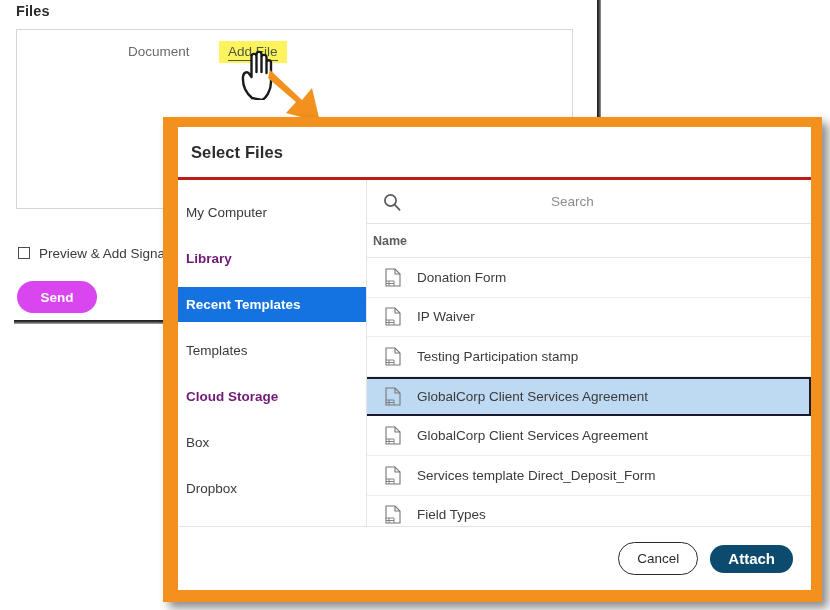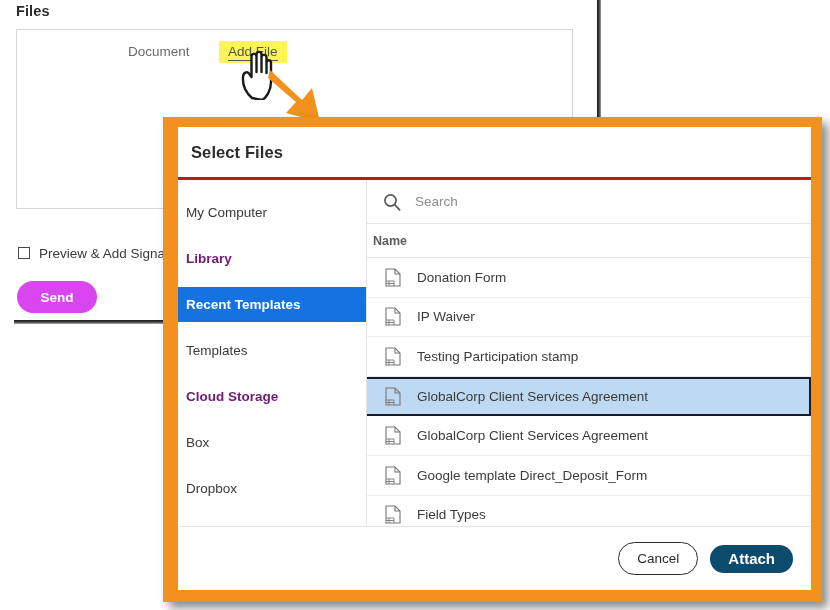--- a/index.html
+++ b/index.html
@@ -130,20 +130,21 @@
 
   
   #dialog-list-panel{
     flex:1;display:flex;flex-direction:column;min-width:0;
   }
   #search-row{
     height:43px;flex:none;
     display:flex;align-items:center;gap:14px;
     padding-left:16px;
     border-bottom:1px solid #e4e4e4;
+    justify-content:space-between;
   }
   #search-icon{flex:none;width:18px;height:18px;}
   #search-input{
     border:none;outline:none;background:transparent;
     font-size:13.5px;color:#585858;
     font-family:"Liberation Sans", sans-serif;
     width:260px;padding:0;
   }
   #search-input::placeholder{color:#8d8d8d;opacity:1;}
 
@@ -315,21 +316,21 @@
               <path d="M1 13 H9 M9 13 V18 M4 13 V18 M1 15.5 H9" fill="none" stroke="#767676" stroke-width=".9"></path>
             </svg>
             <span class="fname">GlobalCorp Client Services Agreement</span>
           </div>
           <div class="file-row">
             <svg viewBox="0 0 16 19" class="doc-icon">
               <path d="M1 1 H10 L15 6 V18 H1 Z" fill="none" stroke="#767676" stroke-width="1.1"></path>
               <path d="M10 1 V6 H15" fill="none" stroke="#767676" stroke-width="1.1"></path>
               <path d="M1 13 H9 M9 13 V18 M4 13 V18 M1 15.5 H9" fill="none" stroke="#767676" stroke-width=".9"></path>
             </svg>
-            <span class="fname">Google template Direct_Deposit_Form</span>
+            <span class="fname">Services template Direct_Deposit_Form</span>
           </div>
           <div class="file-row">
             <svg viewBox="0 0 16 19" class="doc-icon">
               <path d="M1 1 H10 L15 6 V18 H1 Z" fill="none" stroke="#767676" stroke-width="1.1"></path>
               <path d="M10 1 V6 H15" fill="none" stroke="#767676" stroke-width="1.1"></path>
               <path d="M1 13 H9 M9 13 V18 M4 13 V18 M1 15.5 H9" fill="none" stroke="#767676" stroke-width=".9"></path>
             </svg>
             <span class="fname">Field Types</span>
           </div>
         </div>

